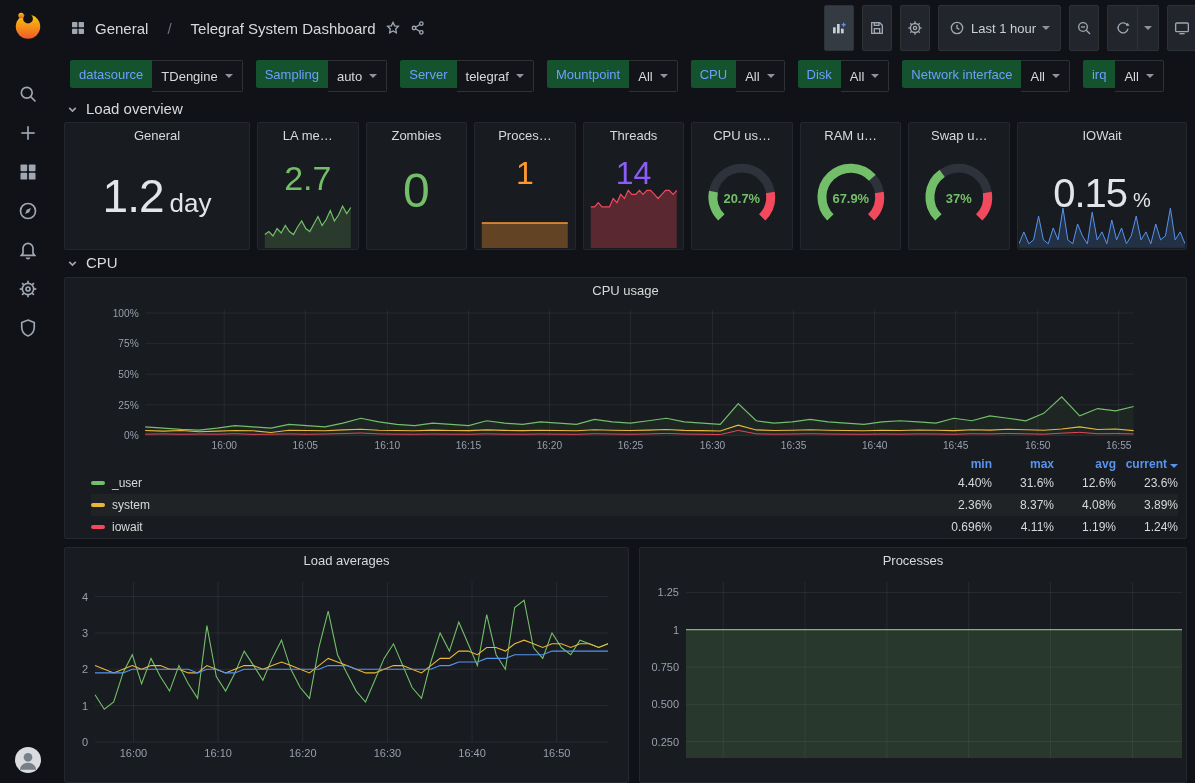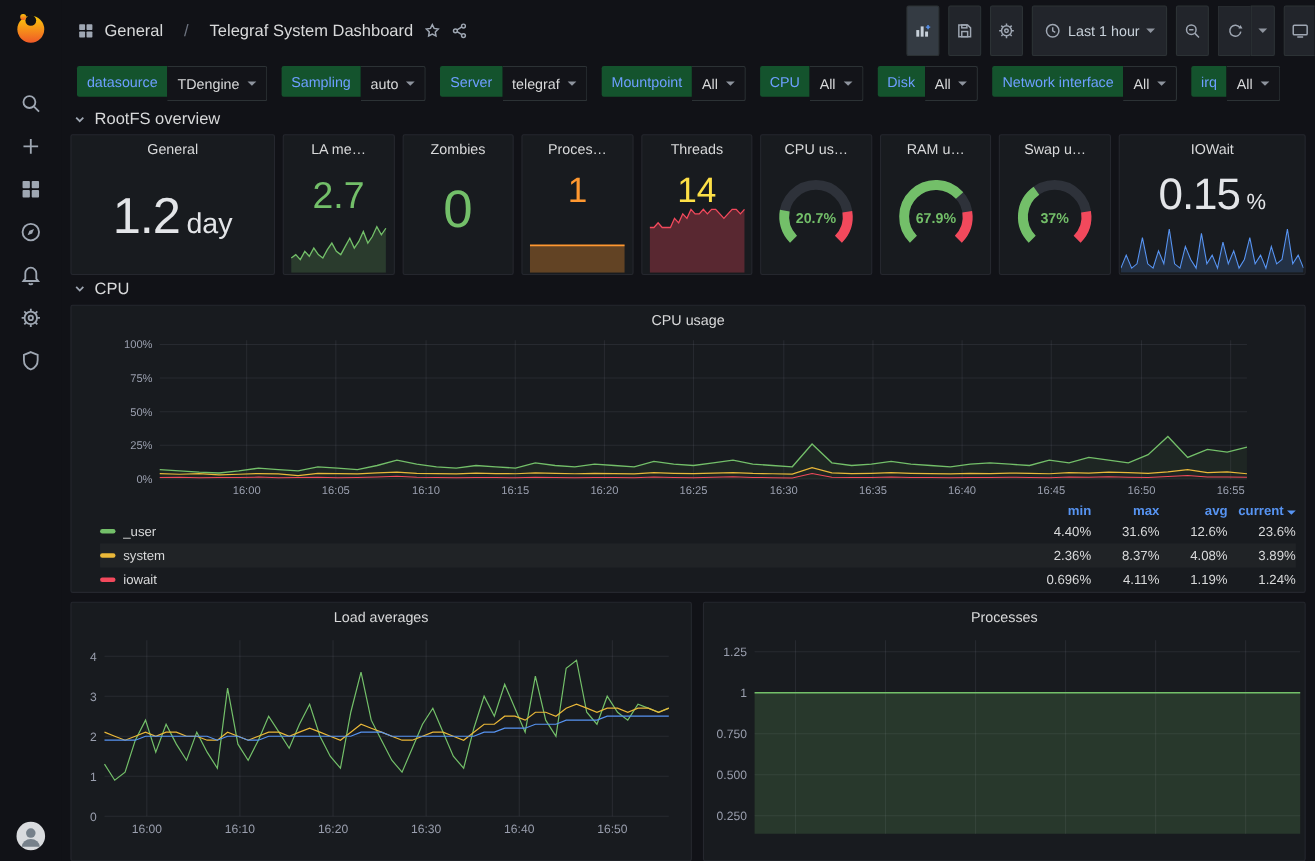--- a/index.html
+++ b/index.html
@@ -53,27 +53,27 @@
   .ptitle{height:26px;line-height:26px;text-align:center;font-size:13px;color:#d8d9da;
     white-space:nowrap;overflow:hidden;text-overflow:ellipsis;padding:0 6px;cursor:pointer}
 
   .ovrow{display:flex;gap:7px;height:128px;flex:0 0 128px}
   .ovp{flex:1 1 0;min-width:0}
   .ovp.wide{flex:0 0 186px}
   .ovp.iowaitp{flex:0 0 170px}
   .statrow{display:flex;justify-content:center;align-items:baseline;gap:6px;margin-top:20px}
   .bignum{font-size:46px;font-weight:500;color:#e3e5e8;letter-spacing:-1px}
   .bigunit{font-size:26px;font-weight:500;color:#e3e5e8}
-  .iowaitp .statrow{margin-top:6px}
+  .iowaitp .statrow{margin-top:22px}
   .iowaitp .bignum{font-size:40px}
   .iowaitp .bigunit{font-size:20px}
   .statmid{text-align:center;font-size:34px;font-weight:500;margin-top:10px}
   .zom{font-size:48px;margin-top:14px}
   .smallstat{font-size:32px;margin-top:6px}
-  .green{color:#73bf69}.orange{color:#ff9830}.red{color:#fde047}
+  .green{color:#73bf69}.orange{color:#ff9830}.red{color:#8b5cf6}
   .spark{position:absolute;left:1px;right:1px;bottom:1px}
   .spark svg{width:100%;display:block}
   .gaugebox{display:flex;justify-content:center;margin-top:6px}
 
   .bigpanel{height:262px;flex:0 0 262px;margin-top:2px;display:flex;flex-direction:column;overflow:hidden}
   .bigpanel svg.chart{margin:0 2px;display:block}
 
   .legend{padding:1px 8px 0 26px;font-size:12px}
   .lrow{display:flex;align-items:center;height:22px}
   .lrow.lhead{height:17px}
@@ -299,21 +299,21 @@
         </div>
       </div>
 
     <div class="content">
 
       <div class="sect">
         <span class="hicon">
           <svg viewBox="0 0 24 24" fill="none" stroke="currentColor" stroke-width="3">
               <path d="M6 9 l6 6 6 -6"></path>
             </svg></span>
-        <span>RootFS overview</span>
+        <span>Load overview</span>
       </div>
 
       <div class="ovrow">
         <div class="panel ovp wide">
           <div class="ptitle">General</div>
           <div class="statrow">
             <span class="bignum">1.2</span>
             <span class="bigunit">day</span>
           </div>
         </div>

